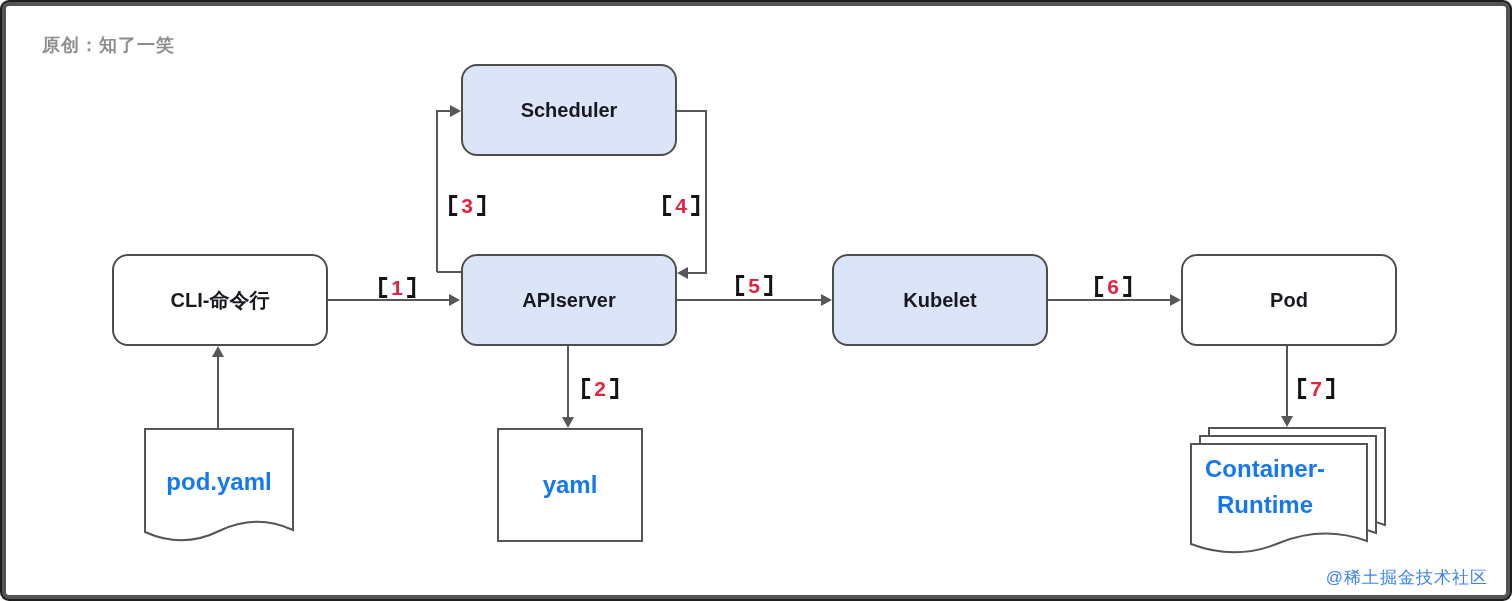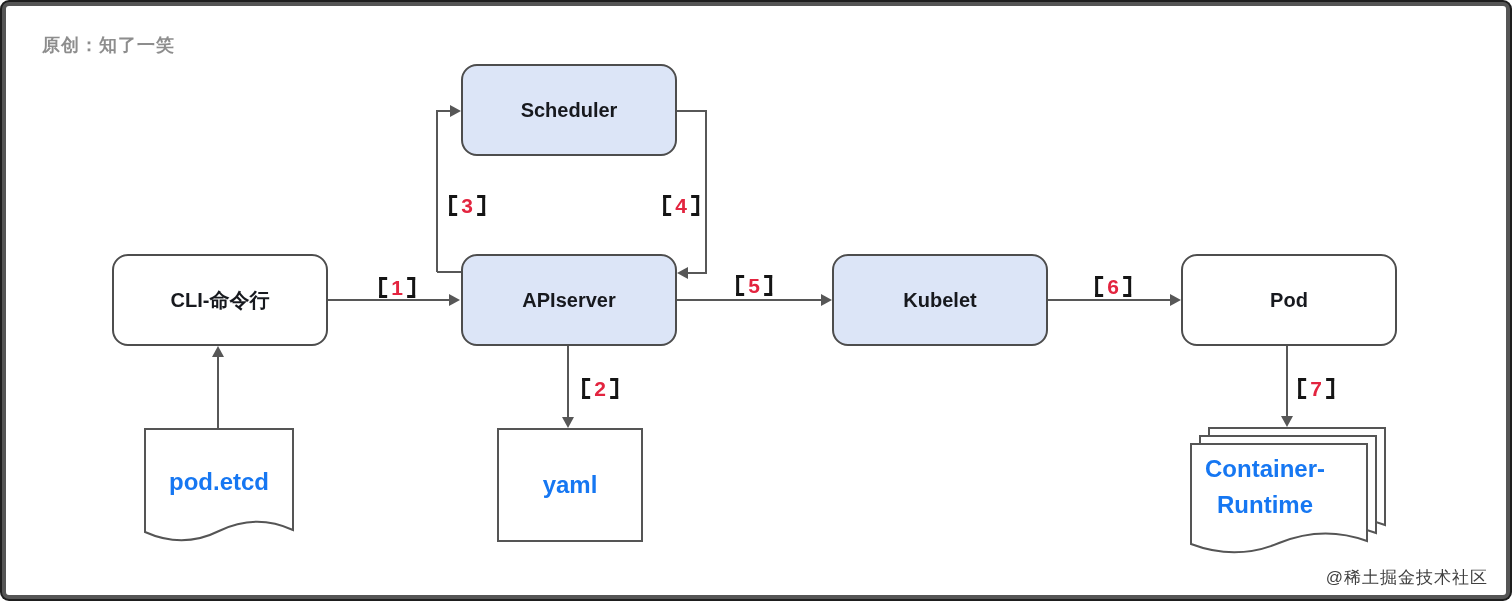--- a/index.html
+++ b/index.html
@@ -17,21 +17,21 @@
     border: 4px solid #555555; border-radius: 7px; box-sizing: border-box;
   }
   .canvas { position: absolute; inset: 0; z-index: 1; }
 
   .credit {
     position: absolute; left: 42px; top: 33px;
     font-size: 18px; font-weight: bold; color: #8d8d8d; letter-spacing: 1px; text-align: center;
   }
   .watermark {
     position: absolute; right: 24px; bottom: 12px;
-    font-size: 17px; color: #404040; letter-spacing: 1px; margin-top: 24px;
+    font-size: 17px; color: #3b82f6; letter-spacing: 1px; margin-top: 24px;
   }
 
   
   .node {
     position: absolute; width: 216px; height: 92px;
     border: 2px solid #4d4d4d; border-radius: 16px;
     box-sizing: border-box; display: flex; align-items: center; justify-content: center;
     background: #ffffff;
   }
   .node.blue { background: #dce5f7; }
@@ -130,21 +130,21 @@
     <span class="node-label">Pod</span>
   </div>
 
   <div class="rect-node">
     <span class="file-label">yaml</span>
   </div>
 
   <svg class="doc-svg" style="left:144px; top:428px;" width="150" height="126" viewBox="0 0 150 126">
     <path d="M1,1 L149,1 L149,102 Q112,85 75,103 Q39,121 1,104 Z" fill="#ffffff" stroke="#555555" stroke-width="2"></path>
   </svg>
-  <div class="doc-text file-label" style="left:144px; top:468px; width:150px;">pod.etcd</div>
+  <div class="doc-text file-label" style="left:144px; top:468px; width:150px;">pod.yaml</div>
 
   <svg class="doc-svg" style="left:1208px; top:427px;" width="178" height="122" viewBox="0 0 178 122">
     <path d="M1,1 L177,1 L177,98 Q133,82 89,100 Q46,118 1,101 Z" fill="#ffffff" stroke="#555555" stroke-width="2"></path>
   </svg>
   <svg class="doc-svg" style="left:1199px; top:435px;" width="178" height="122" viewBox="0 0 178 122">
     <path d="M1,1 L177,1 L177,98 Q133,82 89,100 Q46,118 1,101 Z" fill="#ffffff" stroke="#555555" stroke-width="2"></path>
   </svg>
   <svg class="doc-svg" style="left:1190px; top:443px;" width="178" height="122" viewBox="0 0 178 122">
     <path d="M1,1 L177,1 L177,98 Q133,82 89,100 Q46,118 1,101 Z" fill="#ffffff" stroke="#555555" stroke-width="2"></path>
   </svg>

